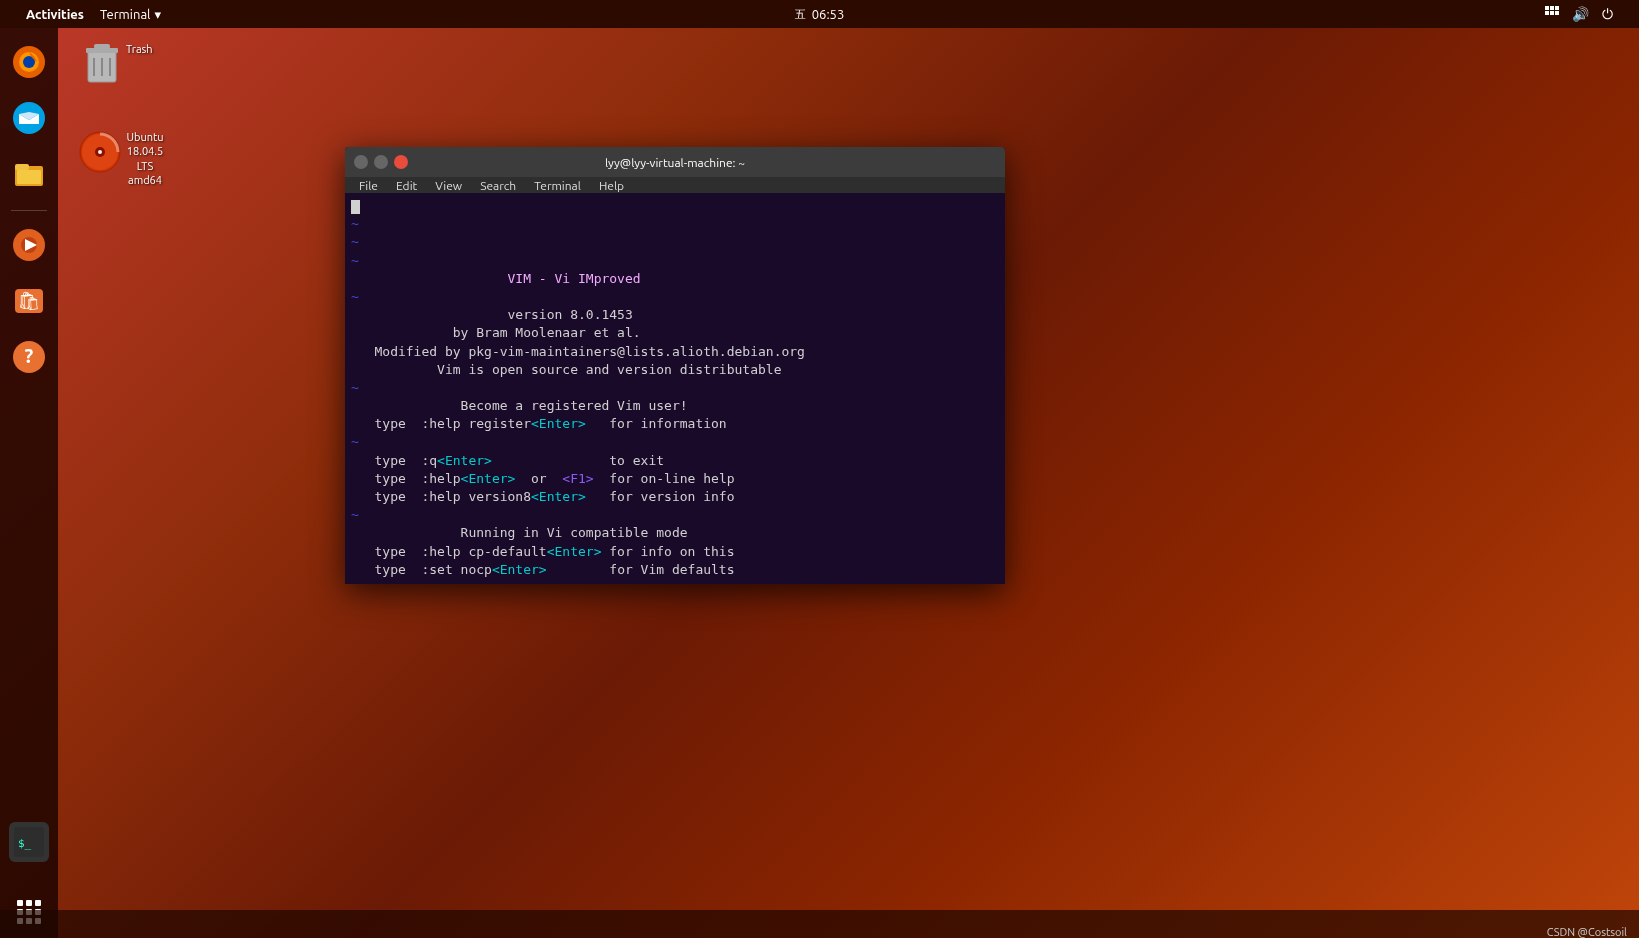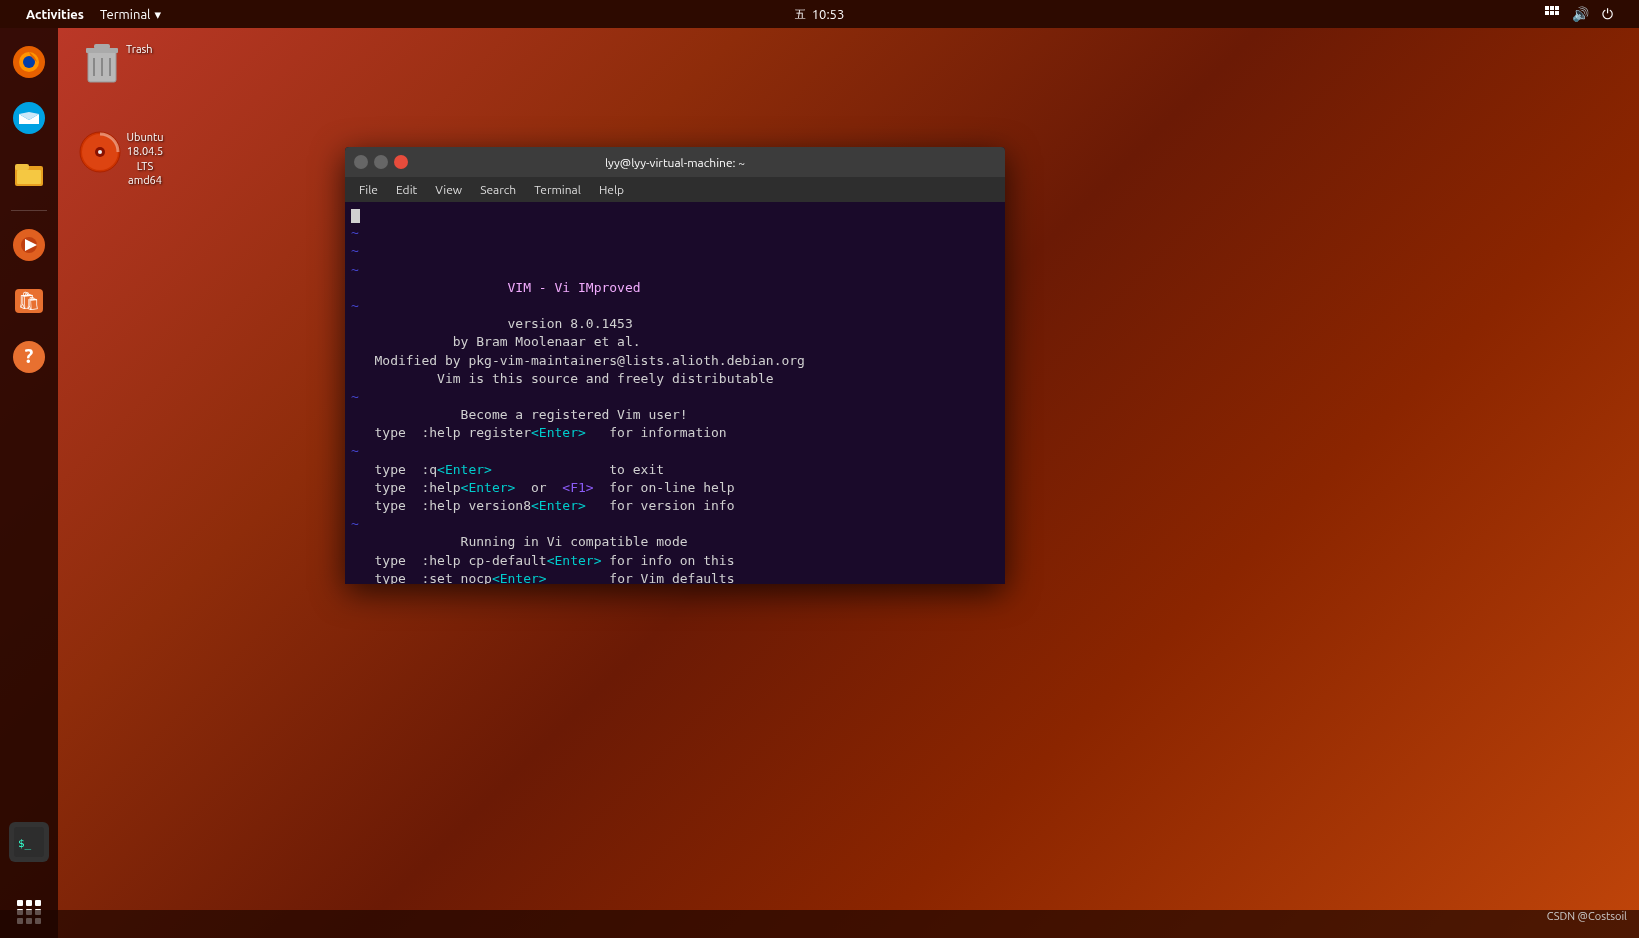--- a/index.html
+++ b/index.html
@@ -144,21 +144,21 @@
       width: 14px;
       height: 14px;
       border-radius: 50%;
       cursor: pointer;
       border: none;
     }
     .win-btn-minimize { background: #666; }
     .win-btn-maximize { background: #666; }
     .win-btn-close { background: #e74c3c; }
     .terminal-menubar {
-      height: 25px;
+      height: 16px;
       background: #2e2e2e;
       display: flex;
       align-items: center;
       padding: 0 6px;
       gap: 2px;
       flex-shrink: 0;
     }
     .terminal-menubar-item {
       color: #ddd;
       font-size: 12px;
@@ -218,42 +218,42 @@
       line-height: 1.3;
     }
 
     
     .bottombar {
       position: absolute;
       bottom: 0; left: 0; right: 0;
       height: 28px;
       background: rgba(30, 5, 0, 0.7);
       display: flex;
-      align-items: flex-start;
+      align-items: flex-end;
       justify-content: flex-end;
       padding: 0 12px;
       z-index: 100;
       color: #ccc;
       font-size: 11px;
     }
   </style>
 </head>
 <body>
 
 <div class="topbar">
   <div class="topbar-left">
     <span class="activities-btn">Activities</span>
     <div class="terminal-menu">
       <span>Terminal</span>
       <span>▾</span>
     </div>
   </div>
   <div class="topbar-center">
     <span style="font-size:11px;">五</span>
-    <span>10:53</span>
+    <span>06:53</span>
   </div>
   <div class="topbar-right">
     <span>
       <svg width="16" height="16" viewBox="0 0 16 16" fill="white">
           <rect x="1" y="1" width="4" height="4"></rect>
           <rect x="6" y="1" width="4" height="4"></rect>
           <rect x="11" y="1" width="4" height="4"></rect>
           <rect x="1" y="6" width="4" height="4"></rect>
           <rect x="6" y="6" width="4" height="4"></rect>
           <rect x="11" y="6" width="4" height="4"></rect>
@@ -400,21 +400,21 @@
 
     <div class="terminal-line"><span class="terminal-cursor"></span></div>
     <div class="terminal-line tilde">~</div>
     <div class="terminal-line tilde">~</div>
     <div class="terminal-line tilde">~</div>
     <div class="terminal-line">                    <span style="color:#f0abfc;">VIM - Vi IMproved</span></div>
     <div class="terminal-line tilde">~</div>
     <div class="terminal-line">                    version 8.0.1453</div>
     <div class="terminal-line">             by Bram Moolenaar et al.</div>
     <div class="terminal-line">   Modified by pkg-vim-maintainers@lists.alioth.debian.org</div>
-    <div class="terminal-line">           Vim is this source and freely distributable</div>
+    <div class="terminal-line">           Vim is open source and version distributable</div>
     <div class="terminal-line tilde">~</div>
     <div class="terminal-line">              Become a registered Vim user!</div>
     <div class="terminal-line">   type  :help register<span style="color:#00cccc;">&lt;Enter&gt;</span>   for information</div>
     <div class="terminal-line tilde">~</div>
     <div class="terminal-line">   type  :q<span style="color:#00cccc;">&lt;Enter&gt;</span>               to exit</div>
     <div class="terminal-line">   type  :help<span style="color:#00cccc;">&lt;Enter&gt;</span>  or  <span style="color:#8b5cf6;">&lt;F1&gt;</span>  for on-line help</div>
     <div class="terminal-line">   type  :help version8<span style="color:#00cccc;">&lt;Enter&gt;</span>   for version info</div>
     <div class="terminal-line tilde">~</div>
     <div class="terminal-line">              Running in Vi compatible mode</div>
     <div class="terminal-line">   type  :help cp-default<span style="color:#00cccc;">&lt;Enter&gt;</span> for info on this</div>

